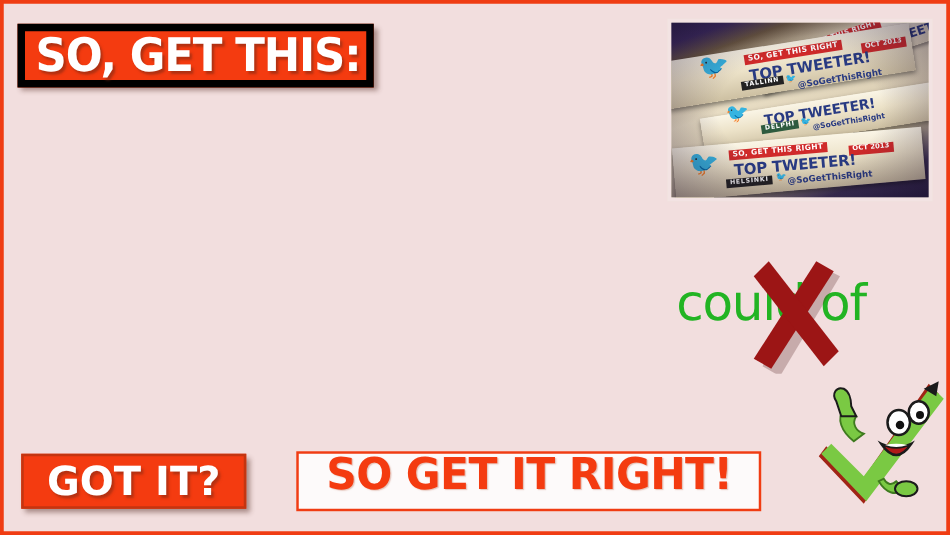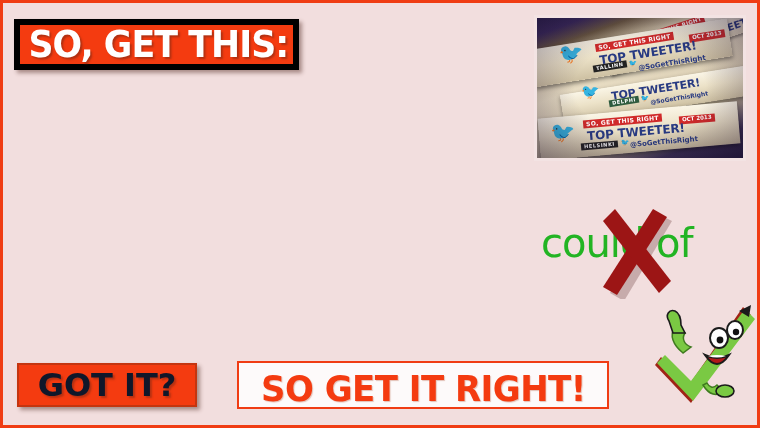--- a/index.html
+++ b/index.html
@@ -214,41 +214,41 @@
     height: 44px;
     background: #f43b10;
     border: 2px solid #c43510;
     box-shadow: 3px 3px 4px rgba(80,40,30,0.45);
     display: flex;
     align-items: center;
     justify-content: center;
     box-sizing: border-box;
   }
   #got-it-banner .banner-text {
-    color: #0f172a;
+    color: #ffffff;
     font-family: "DejaVu Sans", sans-serif;
     font-weight: bold;
     font-size: 32px;
     line-height: 1;
     letter-spacing: 0px;
     white-space: nowrap;
     text-shadow: 2px 2px 2px rgba(120,40,20,0.5);
   }
 
   
   #so-get-it-right-banner {
     position: absolute;
     left: 234px;
     top: 358px;
     width: 372px;
     height: 48px;
     background: #fdfafa;
     border: 2px solid #f03c13;
     display: flex;
-    align-items: flex-end;
+    align-items: flex-start;
     justify-content: center;
     box-sizing: border-box;
   }
   #so-get-it-right-banner .banner-text {
     color: #f43b10;
     font-family: "DejaVu Sans", sans-serif;
     font-weight: bold;
     font-size: 35px;
     line-height: 1;
     letter-spacing: -0.5px;

